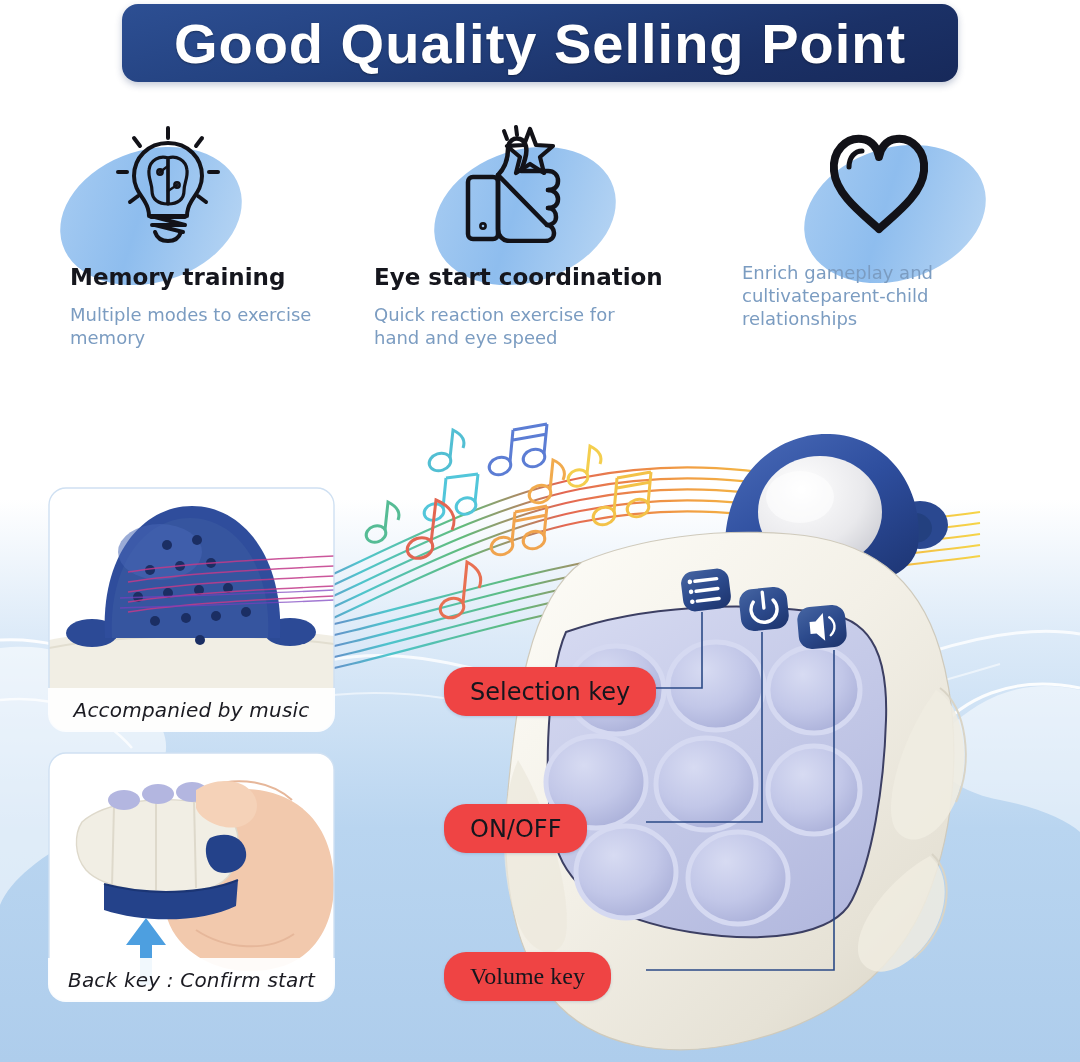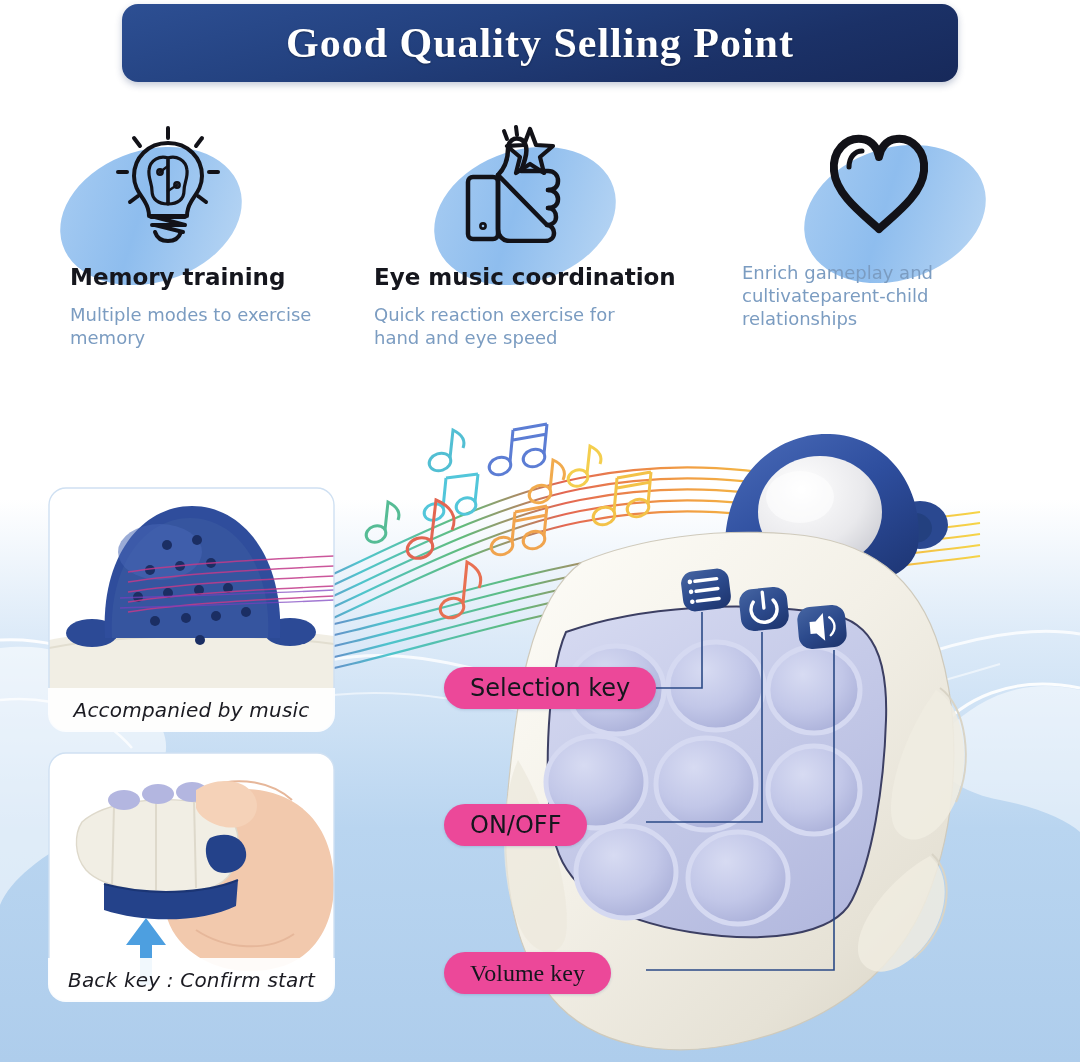--- a/index.html
+++ b/index.html
@@ -17,22 +17,22 @@
   
   .banner{
     position:absolute; left:122px; top:4px; width:836px; height:78px;
     border-radius:16px;
     background:linear-gradient(165deg,#2d4f93 0%,#23417f 38%,#1b3167 72%,#17295a 100%);
     box-shadow:0 3px 7px rgba(40,60,110,.28);
     display:flex; align-items:center; justify-content:center; z-index:5;
   }
   .banner-title{
     color:#ffffff;
-    font-family:Liberation Serif, serif;
-    font-size:42px; font-weight:bold;
+    font-family:Liberation Sans, sans-serif;
+    font-size:56px; font-weight:bold;
     letter-spacing:1px;
     text-shadow:0 1px 2px rgba(0,0,0,.35);
     white-space:nowrap;
   }
 
   
   .features{
     position:absolute; left:0; top:120px; width:1080px; height:285px;
     display:flex; z-index:6;
   }
@@ -73,21 +73,21 @@
   .card-caption{
     position:absolute; left:0; bottom:0; width:100%; height:44px;
     display:flex; align-items:center; justify-content:center;
     font-size:20px; color:#1b1b22; background:rgba(255,255,255,.92);
     letter-spacing:.2px; white-space:nowrap;font-style:italic;
   }
 
   
   .pill{
     position:absolute; z-index:12;
-    background:#ec4899; border-radius:22px; height:42px;
+    background:#ef4444; border-radius:22px; height:49px;
     display:flex; align-items:center; justify-content:center;
     padding:0 26px; font-size:24px; color:#15161d; white-space:nowrap;
     box-shadow:0 1px 3px rgba(60,90,140,.22);
   }
   #pill-selection{ left:444px; top:667px; }
   #pill-onoff    { left:444px; top:804px; }
   #pill-volume   { left:444px; top:952px;font-family:Liberation Serif, serif; }
 </style>
 </head>
 <body>
@@ -444,21 +444,21 @@
           <path d="M96,83 C101,83 104,87 104,92 C104,97 100,100 95,100"></path>
           <path d="M95,100 C99,100 102,104 102,108 C102,113 98,116 93,116 L58,116 C50,116 46,110 46,104 L46,50 Z"></path>
           <rect x="16" y="52" width="30" height="62" rx="5"></rect>
           <circle cx="31" cy="101" r="2.6" stroke-width="2.6"></circle>
           <path d="M78,4 L84,20 L101,21 L88,32 L92,48 L78,39 L64,48 L68,32 L55,21 L72,20 Z" stroke-width="4.2"></path>
           <line x1="52" y1="6" x2="55" y2="14" stroke-width="4"></line>
           <line x1="64" y1="2" x2="65" y2="10" stroke-width="4"></line>
         </g>
       </svg>
     </div>
-    <div class="ftitle">Eye music coordination</div>
+    <div class="ftitle">Eye start coordination</div>
     <div class="fdesc">Quick reaction exercise for hand and eye speed</div>
   </div>
 
   <div class="feature f3">
     <div class="blob"></div>
     <div class="ficon">
       <svg width="110" height="110" viewBox="0 0 110 110">
         <g fill="none" stroke="#121218" stroke-width="8" stroke-linecap="round" stroke-linejoin="round">
           <path d="M55,100 C40,86 12,66 10,42 C8,22 22,8 38,10 C48,11 54,20 55,28
                    C56,20 62,11 72,10 C88,8 102,22 100,42 C98,66 70,86 55,100 Z"></path>

